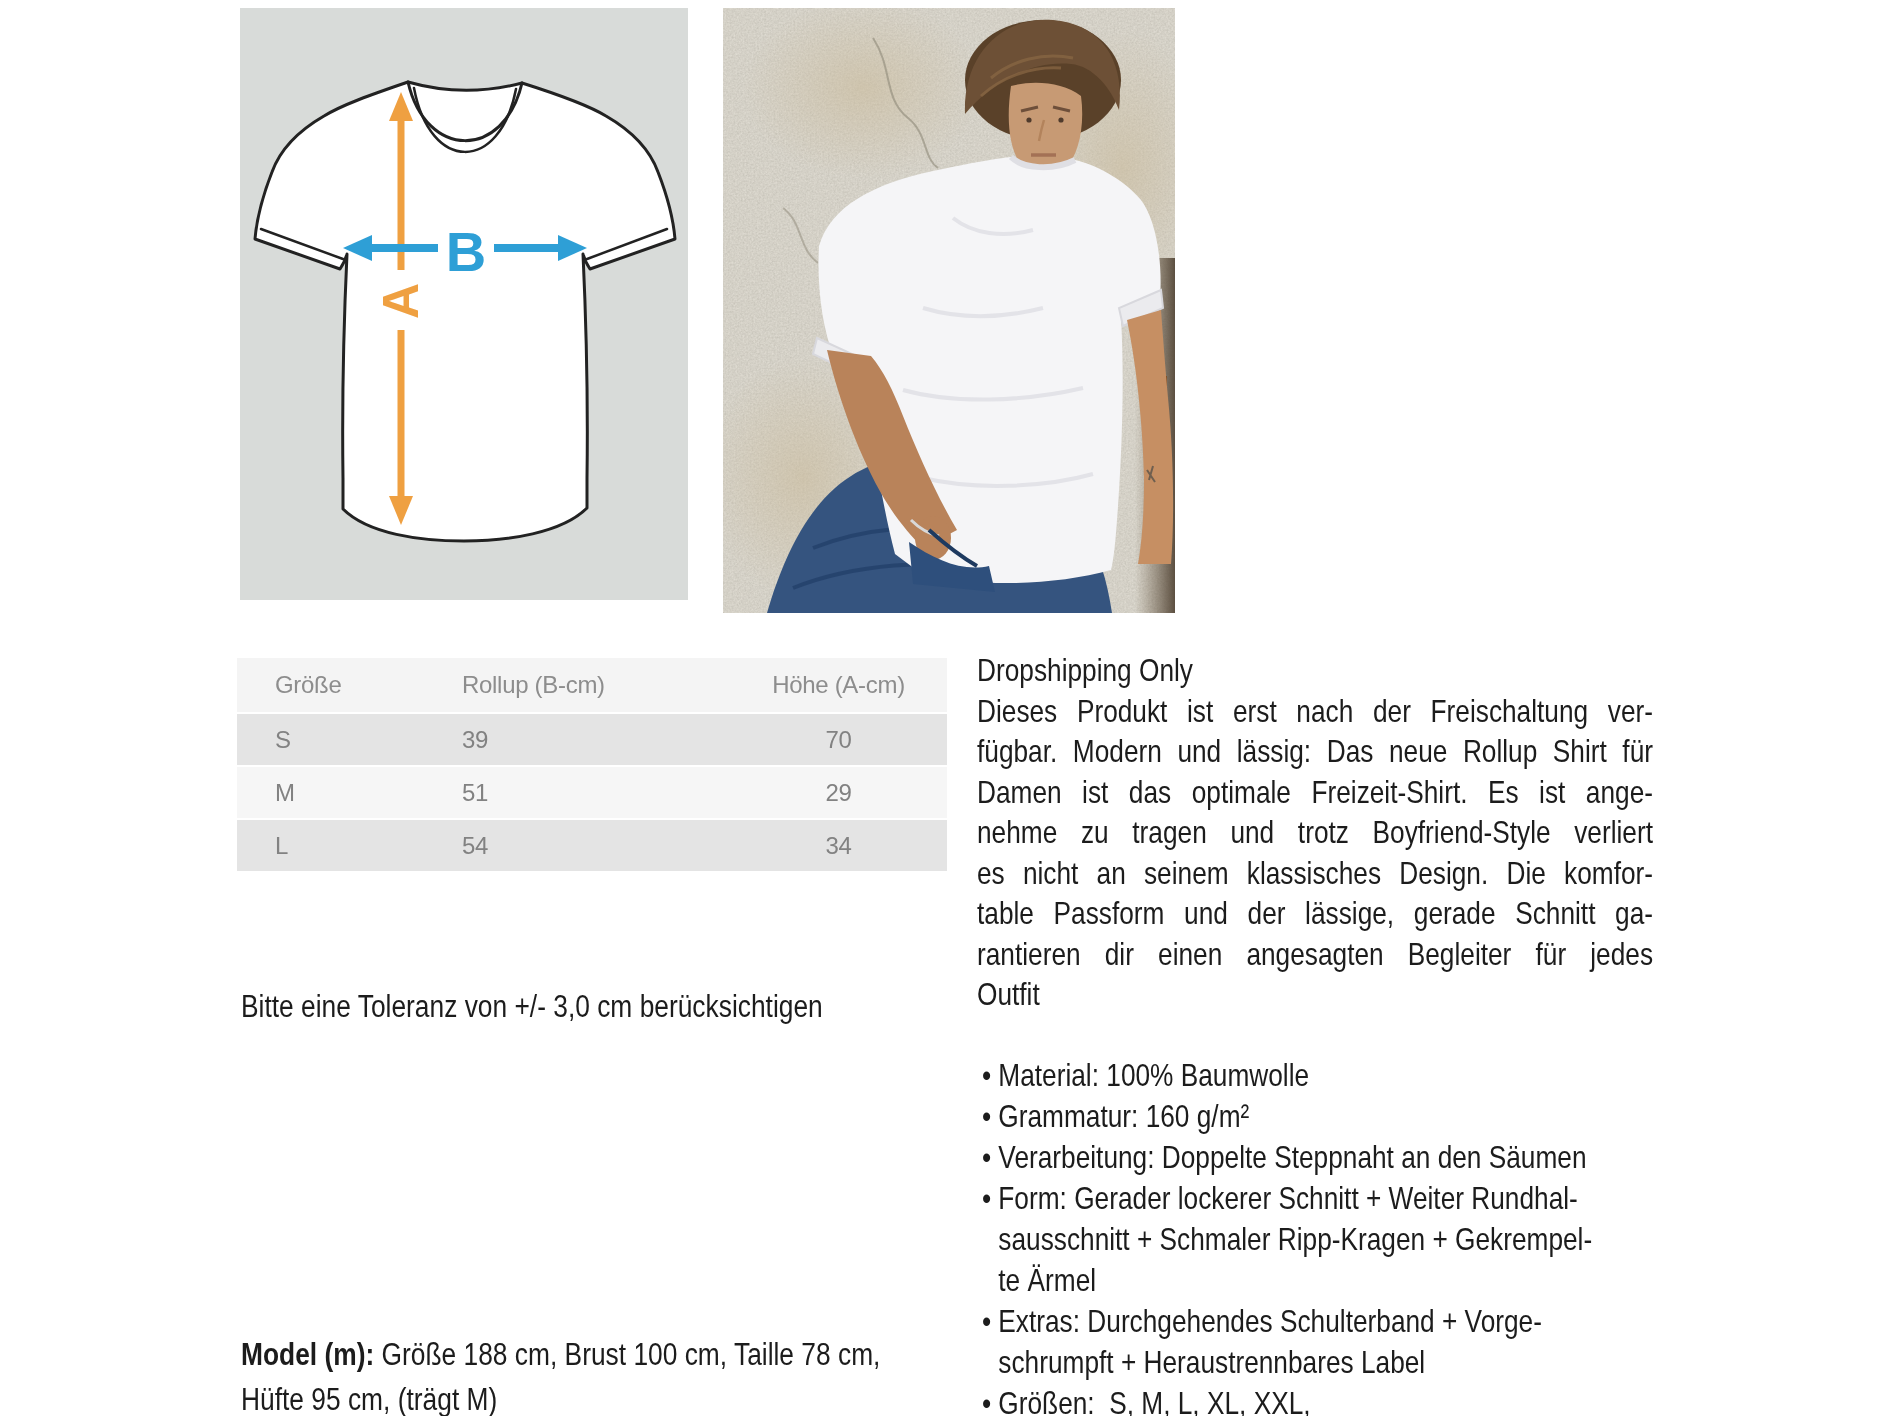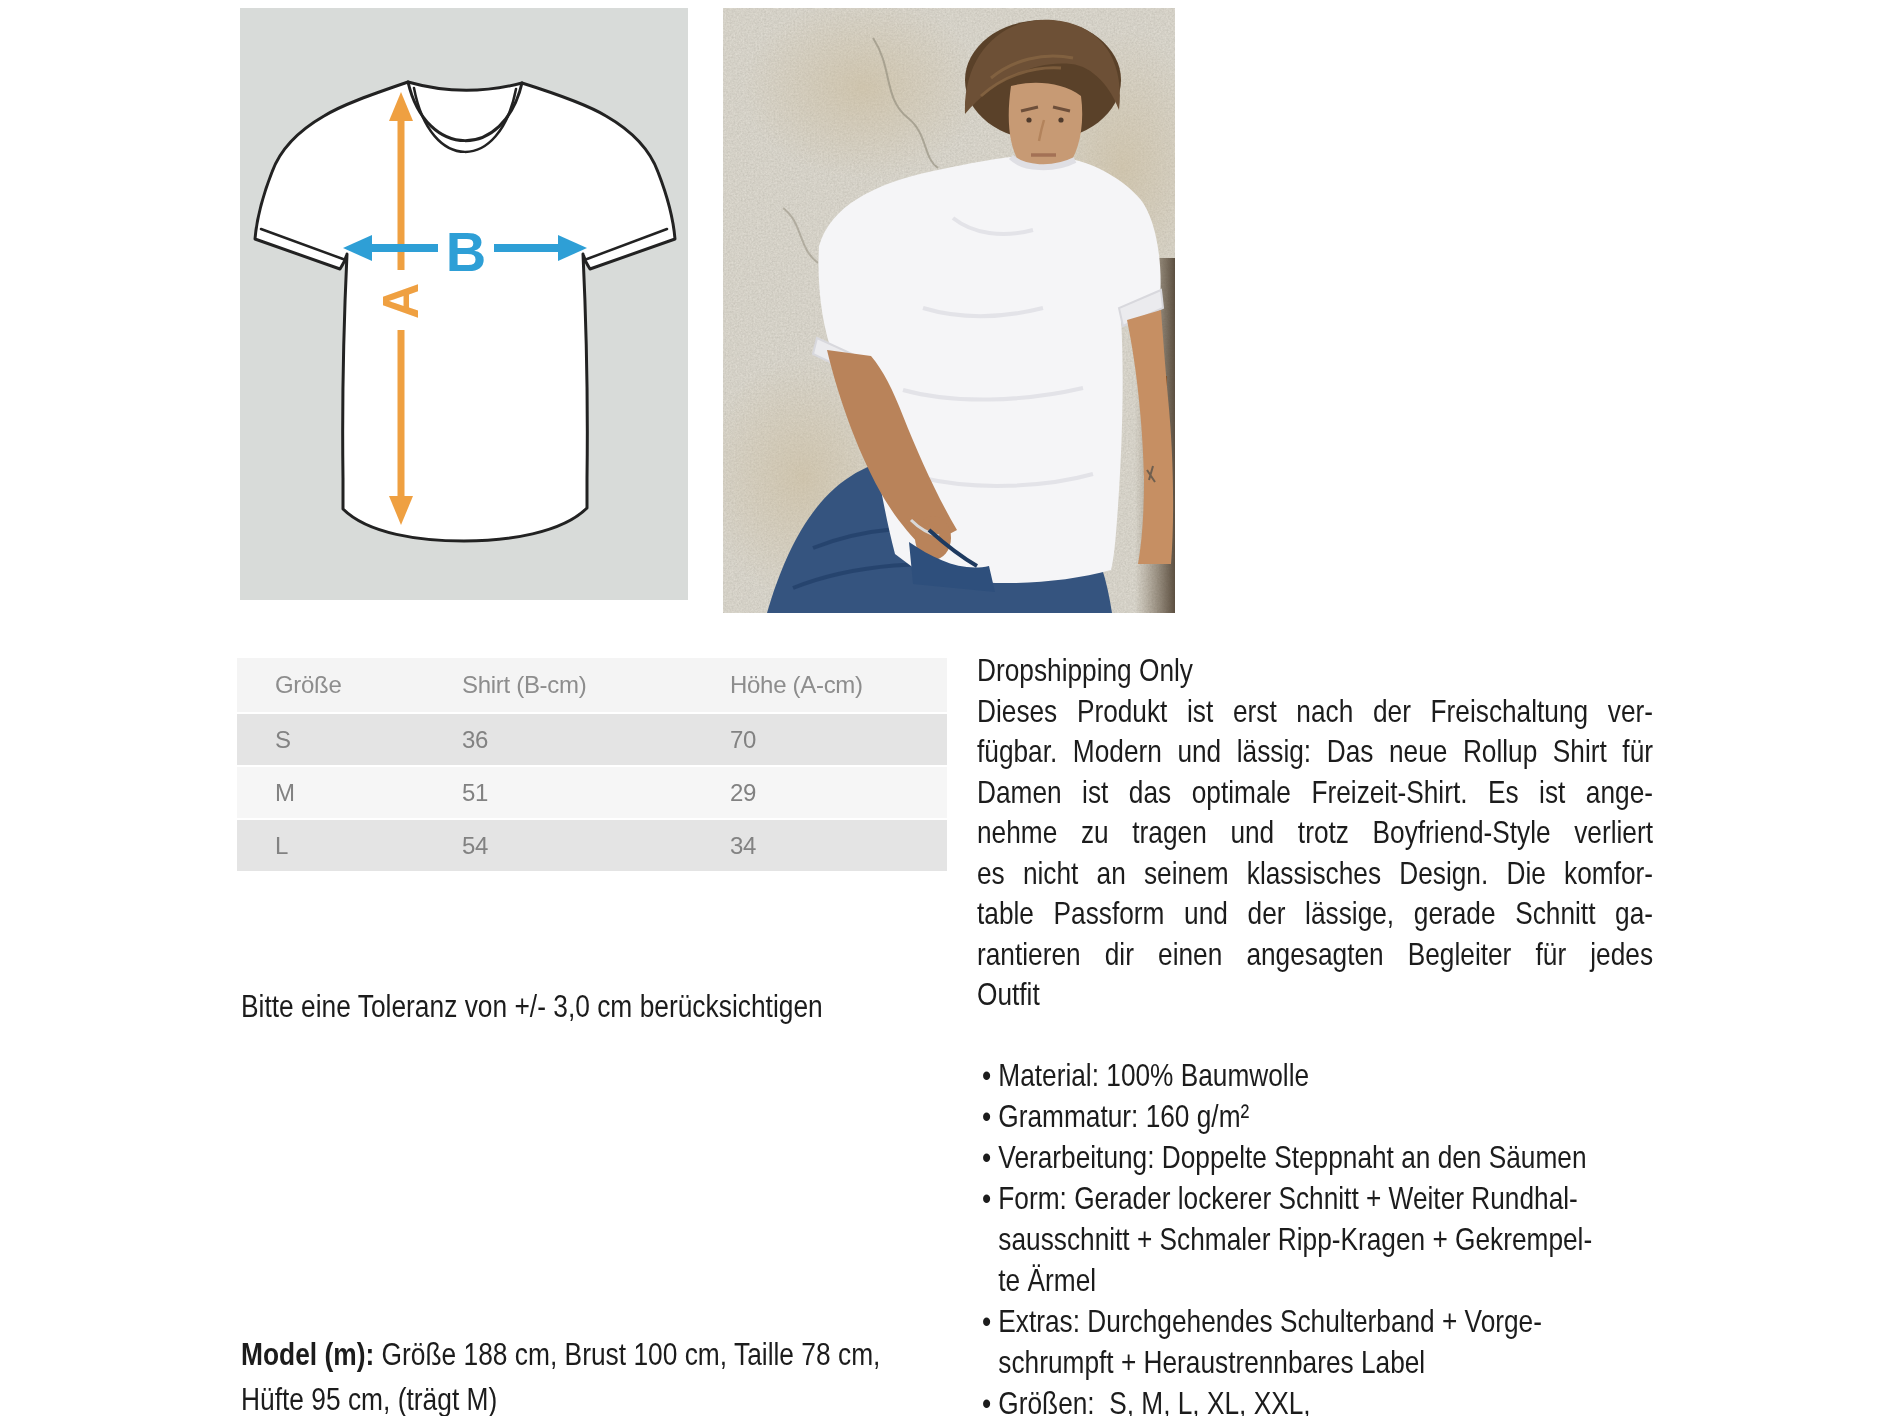--- a/index.html
+++ b/index.html
@@ -15,21 +15,21 @@
   svg{display:block;}
 
   
   #size-table{left:237px;top:658px;width:710px;font-size:24px;letter-spacing:-0.3px;}
   .st-row{display:flex;align-items:center;height:53px;box-sizing:border-box;border-top:2px solid #ffffff;}
   .st-row.header{height:54px;border-top:none;background:#f4f4f4;color:#8d8d8d;}
   .st-row.shade-a{background:#e4e4e4;color:#828282;}
   .st-row.shade-b{background:#f6f6f6;color:#828282;}
   .c1{width:225px;padding-left:38px;box-sizing:border-box;flex:none;}
   .c2{width:268px;flex:none;}
-  .c3{flex:1;}
+  .c3{flex:1;text-align:center;}
 
   
   #tolerance-note{left:241px;top:989px;width:860px;font-size:31px;line-height:36px;
     transform:scaleX(0.85);transform-origin:0 0;white-space:nowrap;color:#1c1c1c;}
 
   
   #right-col{left:977px;top:650px;width:824px;transform:scaleX(0.8204);transform-origin:0 0;}
   .d-line{font-size:32px;line-height:40.5px;text-align:justify;text-align-last:justify;
     white-space:nowrap;color:#1c1c1c;}
   .d-line.no-j{text-align:left;text-align-last:left;}
@@ -179,26 +179,26 @@
         <path d="M 404 312 C 414 360 420 420 421 470 C 421 505 419 534 415 556 L 448 556 C 452 505 450 440 445 390 C 442 355 440 330 438 302 Z" fill="#c68f63"></path>
         <path d="M 424 462 L 432 474 M 430 458 L 426 472" stroke="#6f5f4f" stroke-width="2" fill="none"></path>
       </g>
     </g>
   </svg>
 </div>
 
 <div class="abs" id="size-table">
   <div class="st-row header">
     <div class="c1">Größe</div>
-    <div class="c2">Shirt (B-cm)</div>
+    <div class="c2">Rollup (B-cm)</div>
     <div class="c3">Höhe (A-cm)</div>
   </div>
   <div class="st-row shade-a">
     <div class="c1">S</div>
-    <div class="c2">36</div>
+    <div class="c2">39</div>
     <div class="c3">70</div>
   </div>
   <div class="st-row shade-b">
     <div class="c1">M</div>
     <div class="c2">51</div>
     <div class="c3">29</div>
   </div>
   <div class="st-row shade-a">
     <div class="c1">L</div>
     <div class="c2">54</div>

